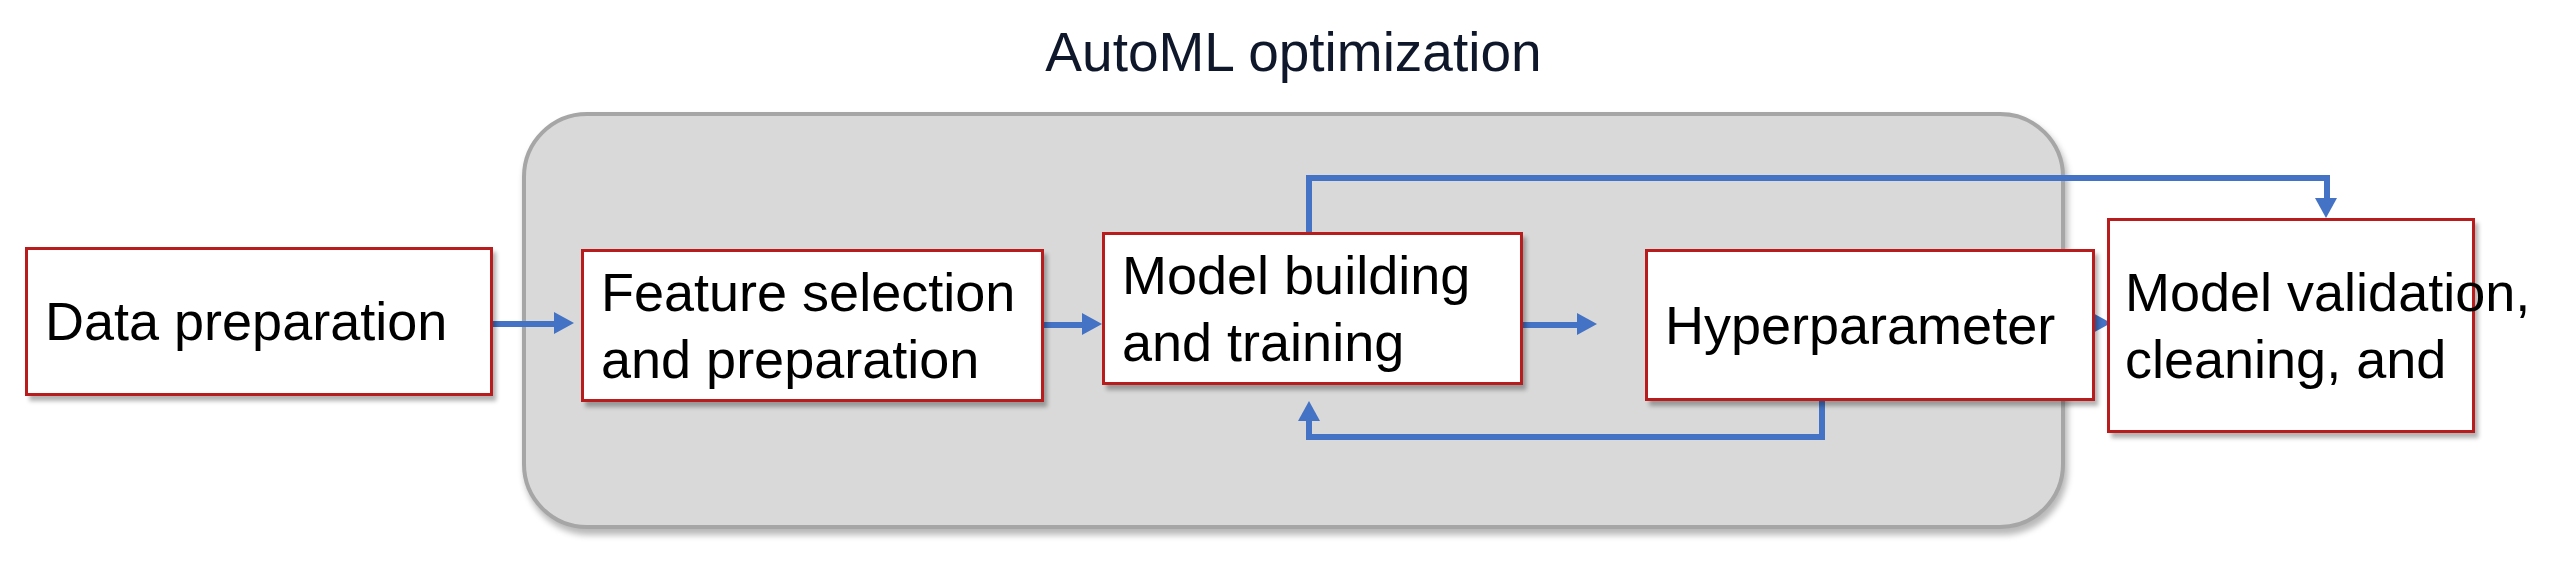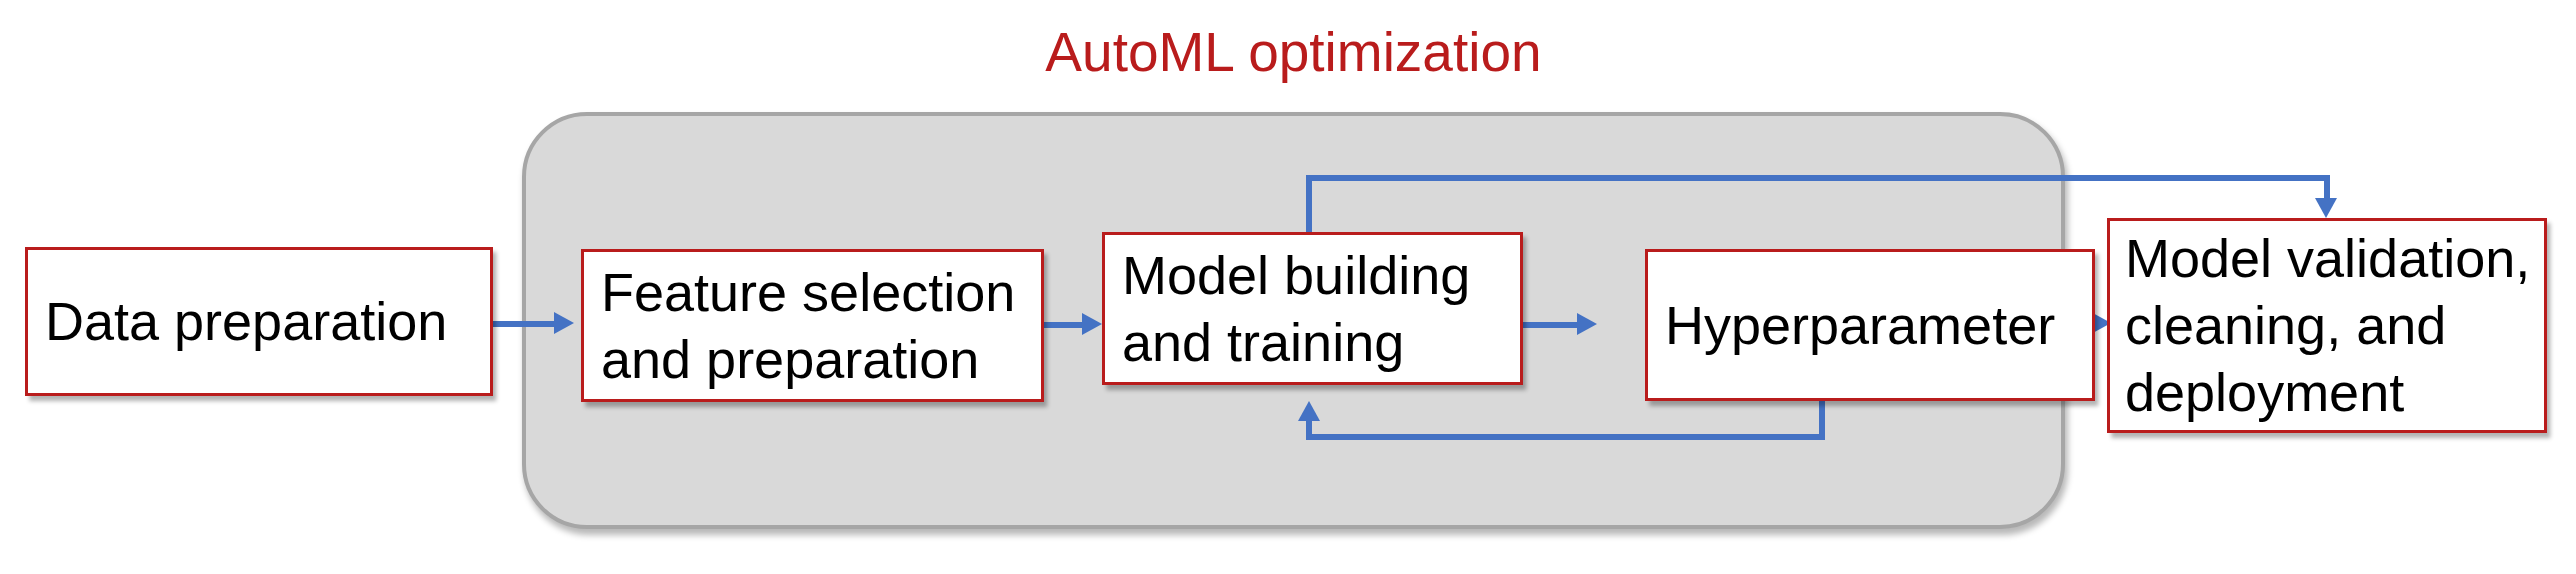--- a/index.html
+++ b/index.html
@@ -9,21 +9,21 @@
     background:#ffffff;
     font-family:"Liberation Sans","DejaVu Sans",sans-serif;
     color:#000;
     overflow:hidden;
   }
   .diagram-title{
     position:absolute;
     left:522px;top:22px;width:1543px;
     text-align:center;
     font-size:55px;line-height:60px;
-    color:#b91c1c;
+    color:#0f172a;
     white-space:nowrap;
   }
   .group{
     position:absolute;
     left:522px;top:112px;width:1543px;height:417px;
     background:#D9D9D9;
     border:4.2px solid #A6A6A6;
     border-radius:65px;
     box-sizing:border-box;
     box-shadow:2.5px 5.9px 5.9px rgba(0,0,0,0.28);
@@ -44,21 +44,21 @@
   }
   .node .tline{
     font-size:54px;
     line-height:67px;
     white-space:nowrap;
   }
   #n1{left:25px;  top:247px; width:468px; height:149px;}
   #n2{left:569px; top:249px; width:463px; height:153px;margin-left:12px;}
   #n3{left:1102px;top:232px; width:421px; height:153px;}
   #n4{left:1597px;top:249px; width:450px; height:152px;margin-left:48px;}
-  #n5{left:2107px;top:218px; width:440px; height:215px; padding-left:15px;}
+  #n5{left:2107px;top:218px; width:368px; height:215px; padding-left:15px;}
   .seg{position:absolute;background:#4472C4;z-index:1;}
   .tri{position:absolute;width:0;height:0;z-index:1;}
   .tri-right{border-top:11.8px solid transparent;border-bottom:11.8px solid transparent;border-left:20px solid #4472C4;}
   .tri-down {border-left:11.8px solid transparent;border-right:11.8px solid transparent;border-top:20px solid #4472C4;}
   .tri-up   {border-left:11.8px solid transparent;border-right:11.8px solid transparent;border-bottom:20px solid #4472C4;}
 
   
   #e1s{left:493px;top:321px;width:62px;height:5.9px;}
   #e1h{left:554px;top:312px;}
   
@@ -104,21 +104,20 @@
     <div class="tline">and training</div>
   </div>
 
   <div class="node" id="n4">
     <div class="tline">Hyperparameter</div>
   </div>
 
   <div class="node" id="n5">
     <div class="tline">Model validation,</div>
     <div class="tline">cleaning, and</div>
-    <div class="tline">deployment</div>
   </div>
 
   <div class="seg" id="e1s"></div>
   <div class="tri tri-right" id="e1h"></div>
 
   <div class="seg" id="e2s"></div>
   <div class="tri tri-right" id="e2h"></div>
 
   <div class="seg" id="e3s"></div>
   <div class="tri tri-right" id="e3h"></div>

